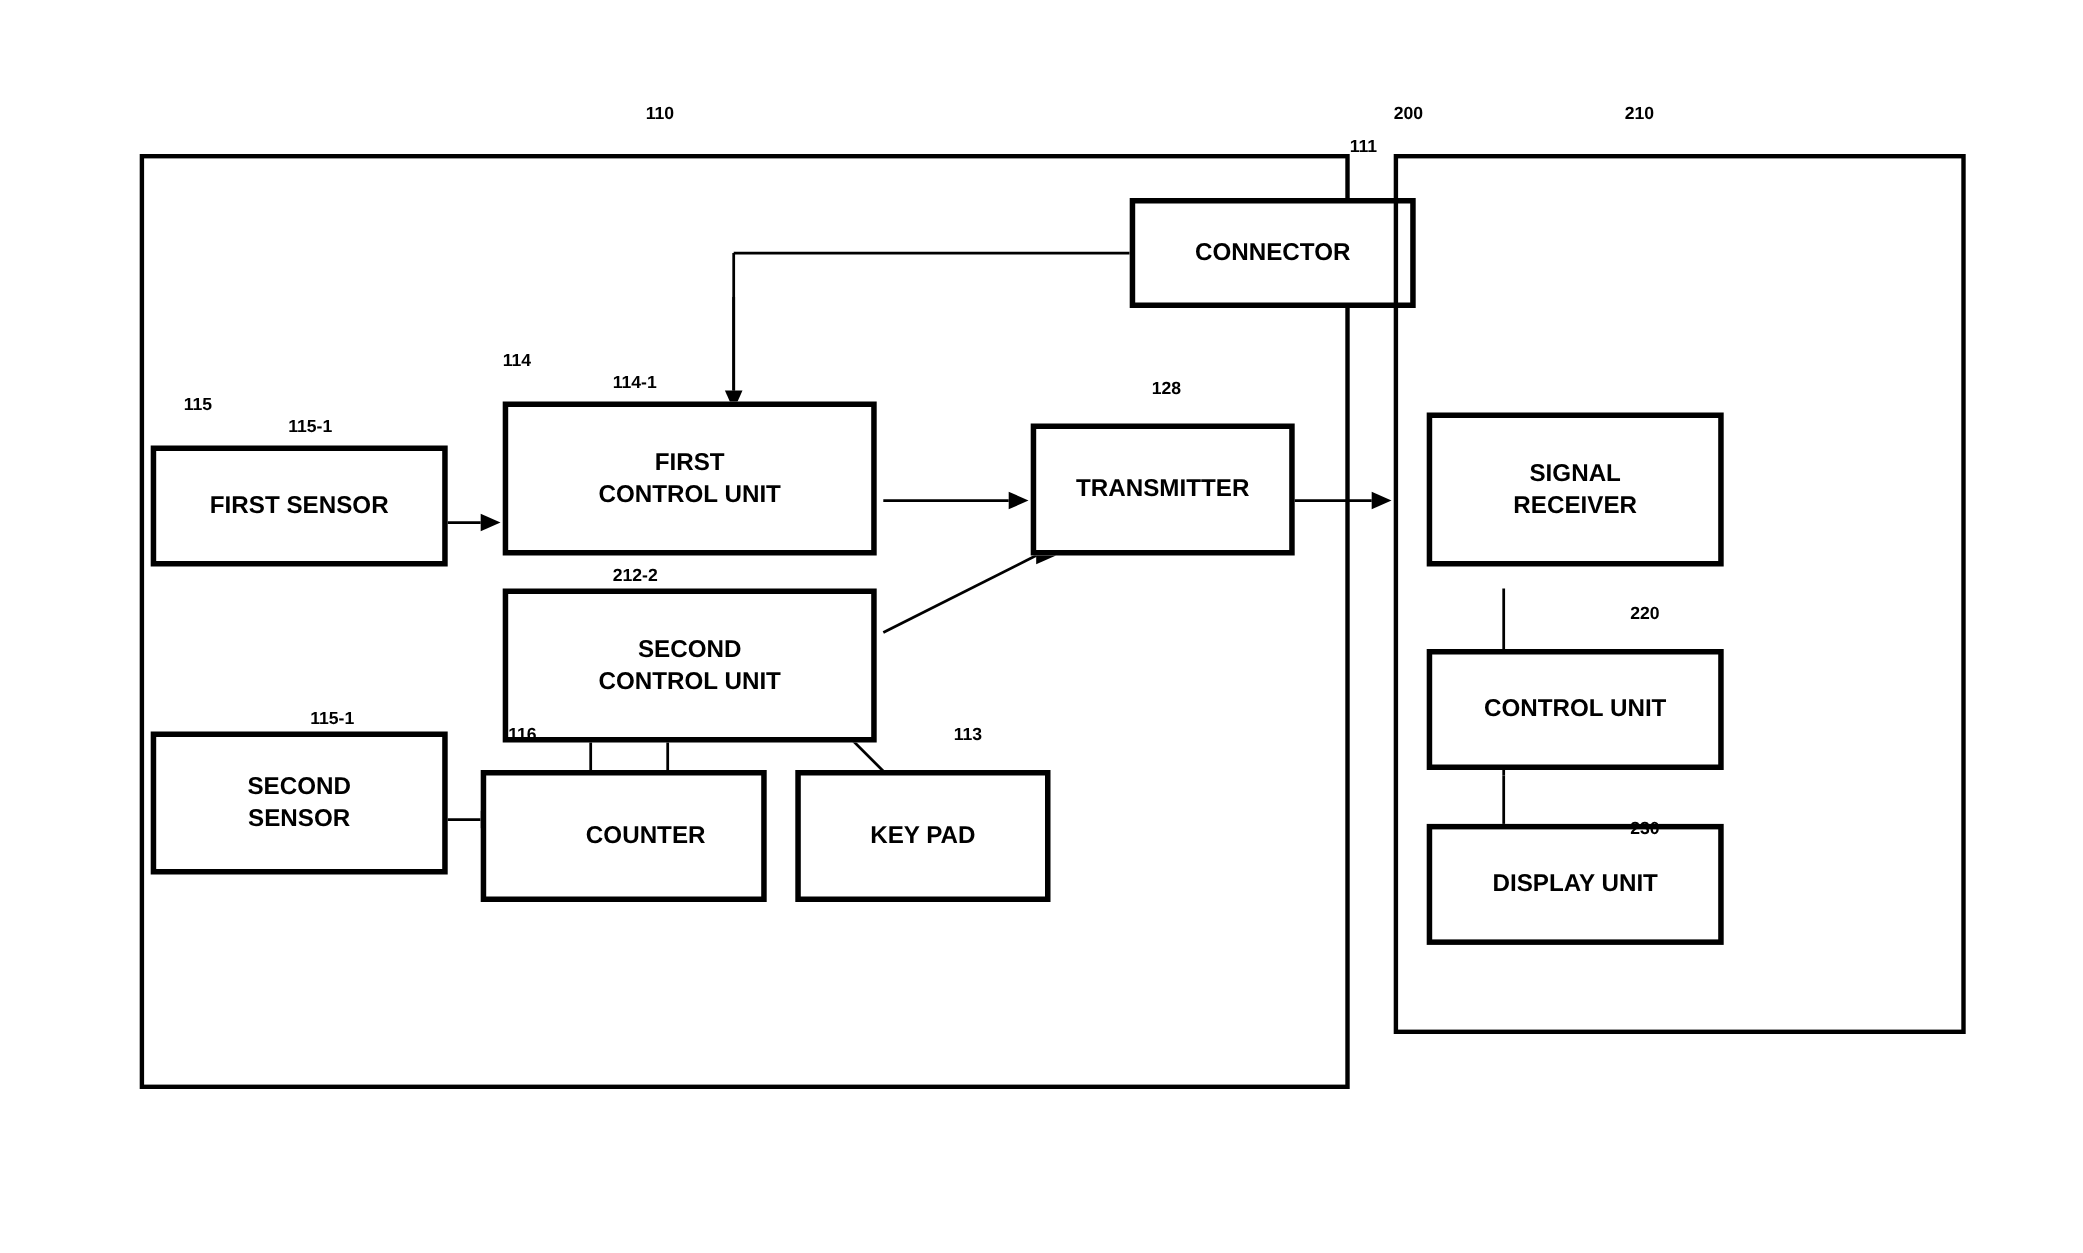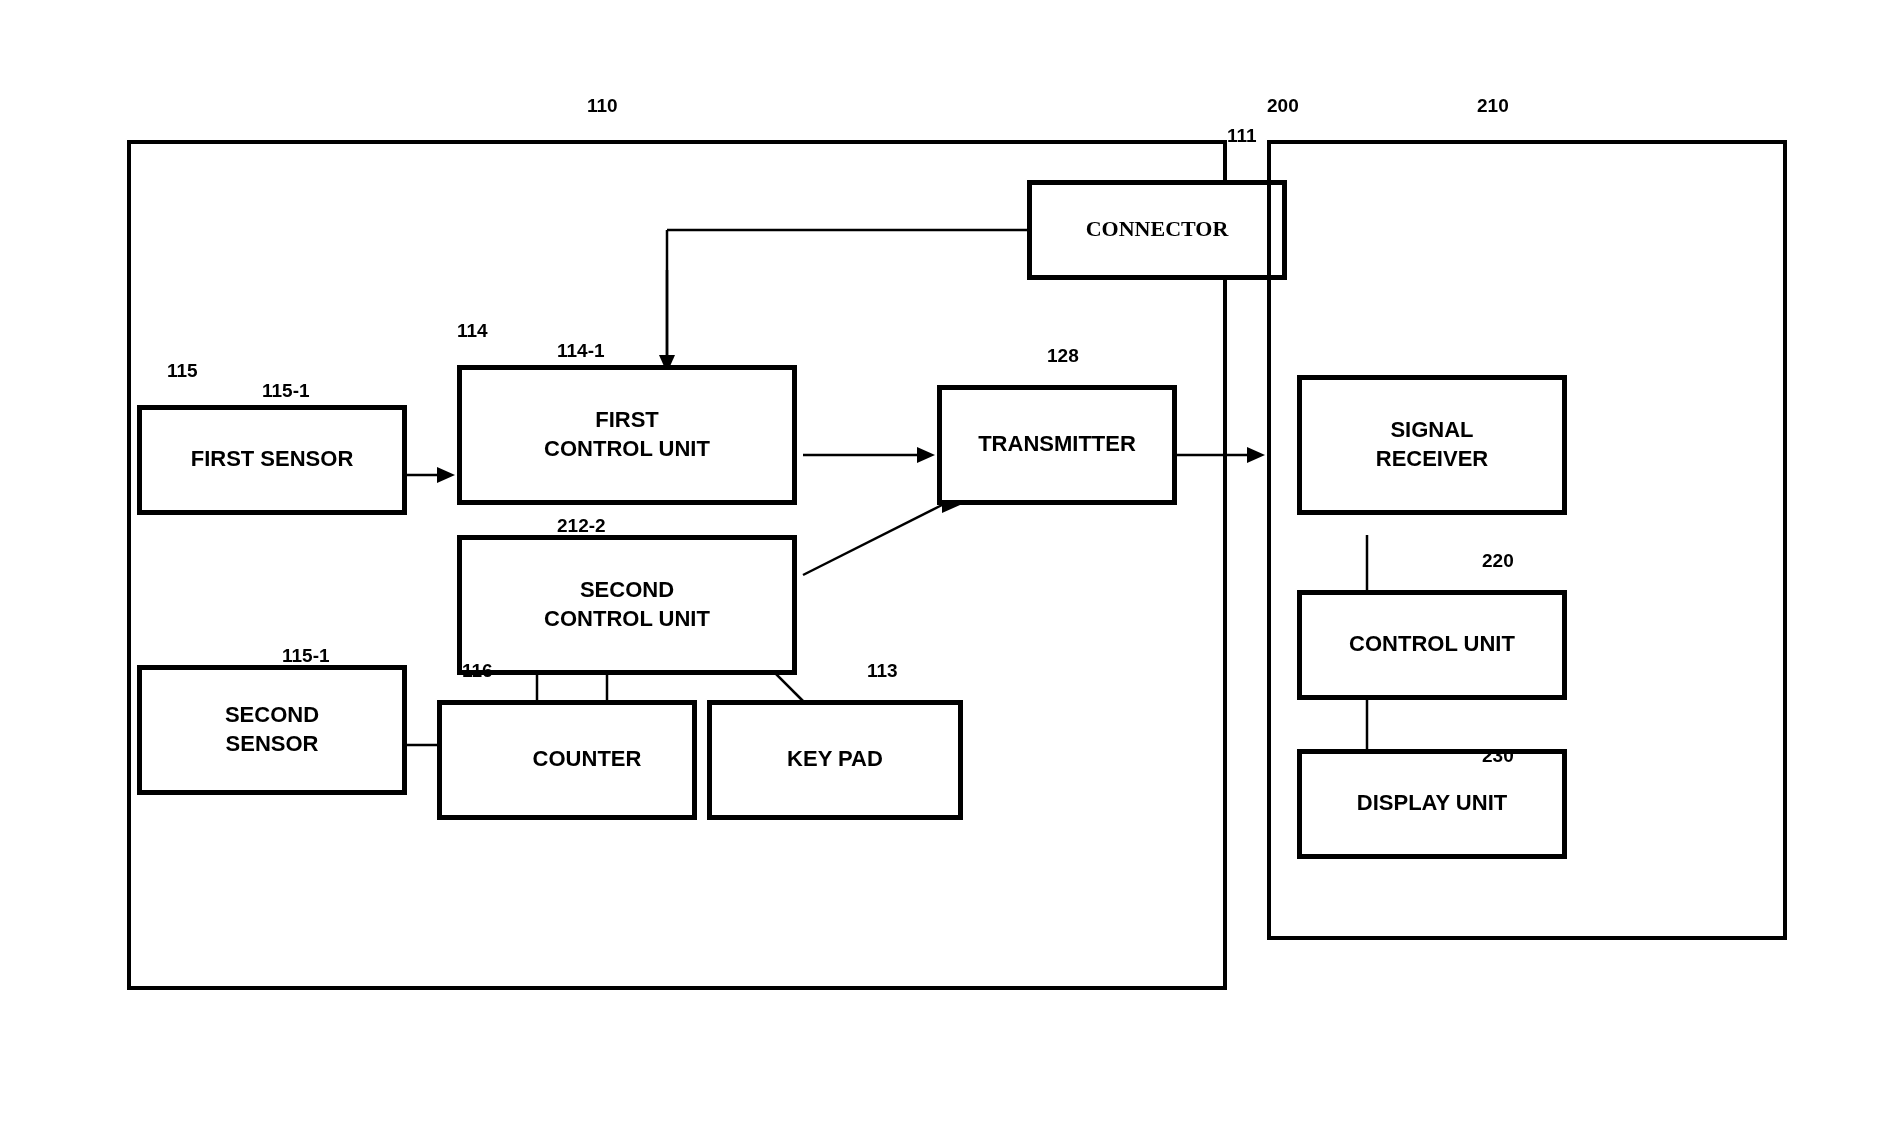--- a/index.html
+++ b/index.html
@@ -27,21 +27,21 @@
       text-align: center;
       font-size: 22px;
       font-weight: bold;
       line-height: 1.3;
     }
     .block.thick {
       border-width: 5px;
     }
     .label {
       position: absolute;
-      font-size: 19px;
+      font-size: 16px;
       font-weight: bold;
       color: #000;
     }
     .outer-box {
       position: absolute;
       border: 4px solid #000;
       background: transparent;
     }
     svg.arrows {
       position: absolute;
@@ -105,21 +105,21 @@
     <polygon points="612,310 620,328 628,310"></polygon>
 
     <line x1="980" y1="185" x2="620" y2="185"></line>
     <line x1="620" y1="185" x2="620" y2="310"></line>
   </svg>
 
   <div class="outer-box" style="left:80px; top:95px; width:1100px; height:850px;"></div>
 
   <div class="label" style="left:540px; top:50px;">110</div>
 
-  <div class="block thick" style="left:980px; top:135px; width:260px; height:100px;font-family:Liberation Serif, serif;">
+  <div class="block thick" style="left:980px; top:135px; width:260px; height:100px;">
     <span>CONNECTOR</span>
   </div>
 
   <div class="label" style="left:1180px; top:80px;">111</div>
 
   <div class="block thick" style="left:410px; top:320px; width:340px; height:140px;">
     <span>FIRST<br>CONTROL UNIT</span>
   </div>
 
   <div class="label" style="left:410px; top:275px;">114</div>
@@ -131,21 +131,21 @@
   </div>
 
   <div class="label" style="left:510px; top:470px;">212-2</div>
 
   <div class="block thick" style="left:890px; top:340px; width:240px; height:120px;">
     <span>TRANSMITTER</span>
   </div>
 
   <div class="label" style="left:1000px; top:300px;">128</div>
 
-  <div class="block thick" style="left:660px; top:655px; width:256px; height:120px;">
+  <div class="block thick" style="left:676px; top:655px; width:232px; height:120px;">
     <span>KEY PAD</span>
   </div>
 
   <div class="label" style="left:820px; top:615px;">113</div>
 
   <div class="block thick" style="left:90px; top:360px; width:270px; height:110px;">
     <span>FIRST SENSOR</span>
   </div>
 
   <div class="label" style="left:120px; top:315px;">115</div>

